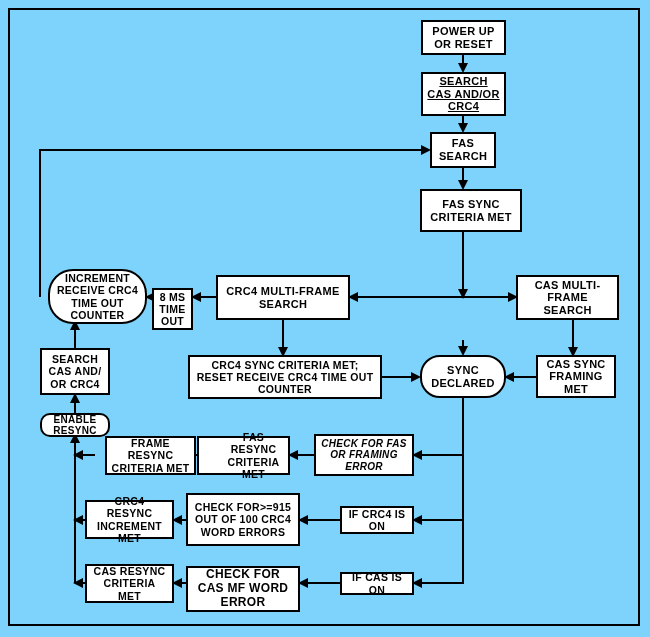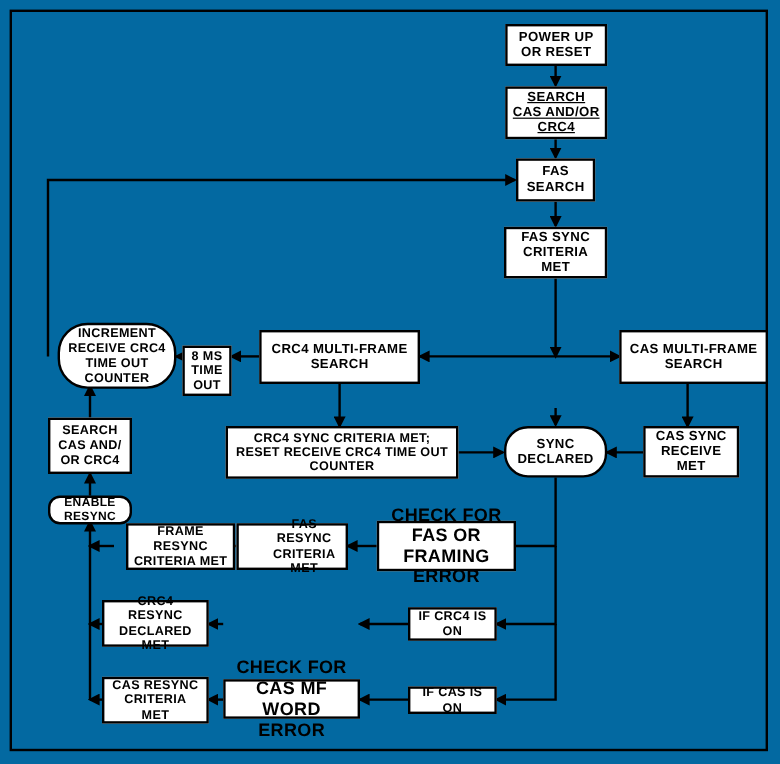--- a/index.html
+++ b/index.html
@@ -4,21 +4,21 @@
 <style>
   html, body {
     margin: 0;
     padding: 0;
     background: #fff;
   }
   .canvas {
     position: relative;
     width: 650px;
     height: 637px;
-    background: #0369a1;
+    background: #7dd3fc;
   }
   .frame {
     position: absolute;
     left: 8px;
     top: 8px;
     width: 632px;
     height: 618px;
     border: 2px solid #000;
     box-sizing: border-box;
   }
@@ -115,74 +115,77 @@
 
   <div class="box" style="left:421px; top:20px;  width:85px; height:35px;">
     <span>POWER UP OR RESET</span>
   </div>
   <div class="box" style="left:421px; top:72px;  width:85px; height:44px;text-decoration:underline;">
     <span>SEARCH CAS AND/OR CRC4</span>
   </div>
   <div class="box" style="left:430px; top:132px; width:66px; height:36px;">
     <span>FAS SEARCH</span>
   </div>
-  <div class="box" style="left:420px; top:189px; width:86px; height:43px;">
+  <div class="box" style="left:420px; top:189px; width:102px; height:43px;">
     <span>FAS SYNC CRITERIA MET</span>
   </div>
 
   <div class="box" style="left:48px;  top:269px; width:99px; height:55px; font-size:10.5px;border-radius:25px;">
     <span>INCREMENT RECEIVE CRC4 TIME OUT COUNTER</span>
   </div>
   <div class="box" style="left:152px; top:288px; width:41px; height:42px; font-size:10.5px;">
     <span>8 MS TIME OUT</span>
   </div>
   <div class="box" style="left:216px; top:275px; width:134px; height:45px;">
     <span>CRC4 MULTI-FRAME SEARCH</span>
   </div>
-  <div class="box" style="left:516px; top:275px; width:124px; height:45px;">
+  <div class="box" style="left:516px; top:275px; width:103px; height:45px;">
     <span>CAS MULTI-FRAME SEARCH</span>
   </div>
 
   <div class="box" style="left:188px; top:355px; width:194px; height:44px; font-size:10.5px;">
     <span>CRC4 SYNC CRITERIA MET; RESET RECEIVE CRC4 TIME OUT COUNTER</span>
   </div>
   <div class="box" style="left:420px; top:355px; width:86px; height:43px;border-radius:20px;">
     <span>SYNC DECLARED</span>
   </div>
   <div class="box" style="left:536px; top:355px; width:80px; height:43px;">
-    <span>CAS SYNC RECEIVE MET</span>
+    <span>CAS SYNC FRAMING MET</span>
   </div>
 
   <div class="box" style="left:40px; top:348px; width:70px; height:47px; font-size:10.5px;">
     <span>SEARCH CAS AND/ OR CRC4</span>
   </div>
   <div class="box" style="left:40px; top:413px; width:70px; height:24px; font-size:10px;border-radius:10px;">
     <span>ENABLE RESYNC</span>
   </div>
 
   <div class="box" style="left:105px;  top:436px; width:91px; height:39px; font-size:10.5px;">
     <span>FRAME RESYNC CRITERIA MET</span>
   </div>
   <div class="box" style="left:197px; top:436px; width:93px; height:39px; font-size:10.5px;padding-left:24px;">
     <span>FAS RESYNC CRITERIA MET</span>
   </div>
-  <div class="box" style="left:314px; top:434px; width:116px; height:42px; font-size:15px;">
+  <div class="box" style="left:314px; top:434px; width:100px; height:42px; font-size:10px;font-style:italic;">
     <span>CHECK FOR FAS OR FRAMING ERROR</span>
   </div>
 
   <div class="box" style="left:85px;  top:500px; width:89px; height:39px; font-size:10.5px;">
-    <span>CRC4 RESYNC DECLARED MET</span>
+    <span>CRC4 RESYNC INCREMENT MET</span>
+  </div>
+  <div class="box" style="left:186px; top:493px; width:114px; height:53px; font-size:10.5px;">
+    <span>CHECK FOR&gt;=915 OUT OF 100 CRC4 WORD ERRORS</span>
   </div>
   <div class="box" style="left:340px; top:506px; width:74px; height:28px; font-size:10.5px;align-items:center;">
     <span>IF CRC4 IS ON</span>
   </div>
 
   <div class="box" style="left:85px;  top:564px; width:89px; height:39px; font-size:10.5px;">
     <span>CAS RESYNC CRITERIA MET</span>
   </div>
-  <div class="box" style="left:186px; top:566px; width:114px; height:33px; font-size:15px;">
+  <div class="box" style="left:186px; top:566px; width:114px; height:46px; font-size:12px;">
     <span>CHECK FOR CAS MF WORD ERROR</span>
   </div>
   <div class="box" style="left:340px; top:572px; width:74px; height:23px; font-size:10.5px;">
     <span>IF CAS IS ON</span>
   </div>
 
 </div>
 
 </body></html>

